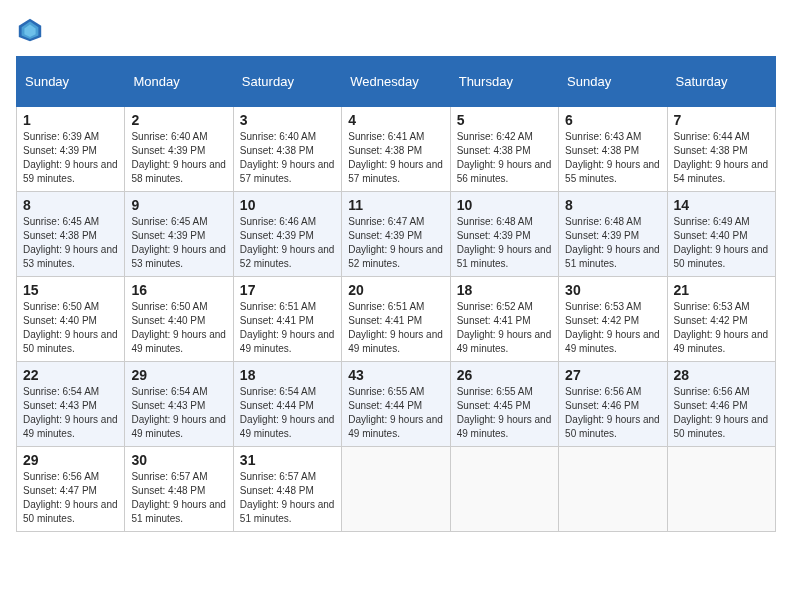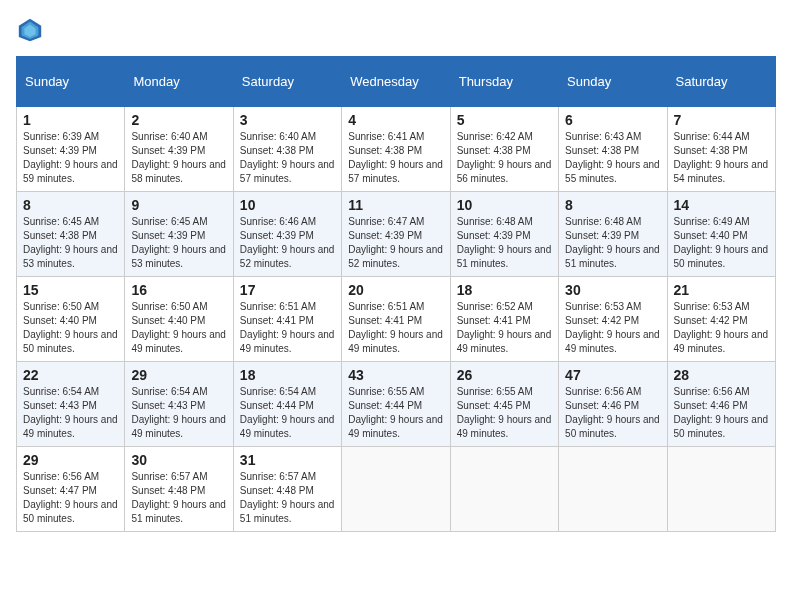--- a/index.html
+++ b/index.html
@@ -323,21 +323,21 @@
       </td>
         <td>
         <span class="day-num">26</span>
         <div class="day-info">
           Sunrise: 6:55 AM<br>
           Sunset: 4:45 PM<br>
           Daylight: 9 hours and 49 minutes.
         </div>
       </td>
         <td>
-        <span class="day-num">47</span>
+        <span class="day-num">27</span>
         <div class="day-info">
           Sunrise: 6:56 AM<br>
           Sunset: 4:46 PM<br>
           Daylight: 9 hours and 50 minutes.
         </div>
       </td>
         <td>
         <span class="day-num">28</span>
         <div class="day-info">
           Sunrise: 6:56 AM<br>

